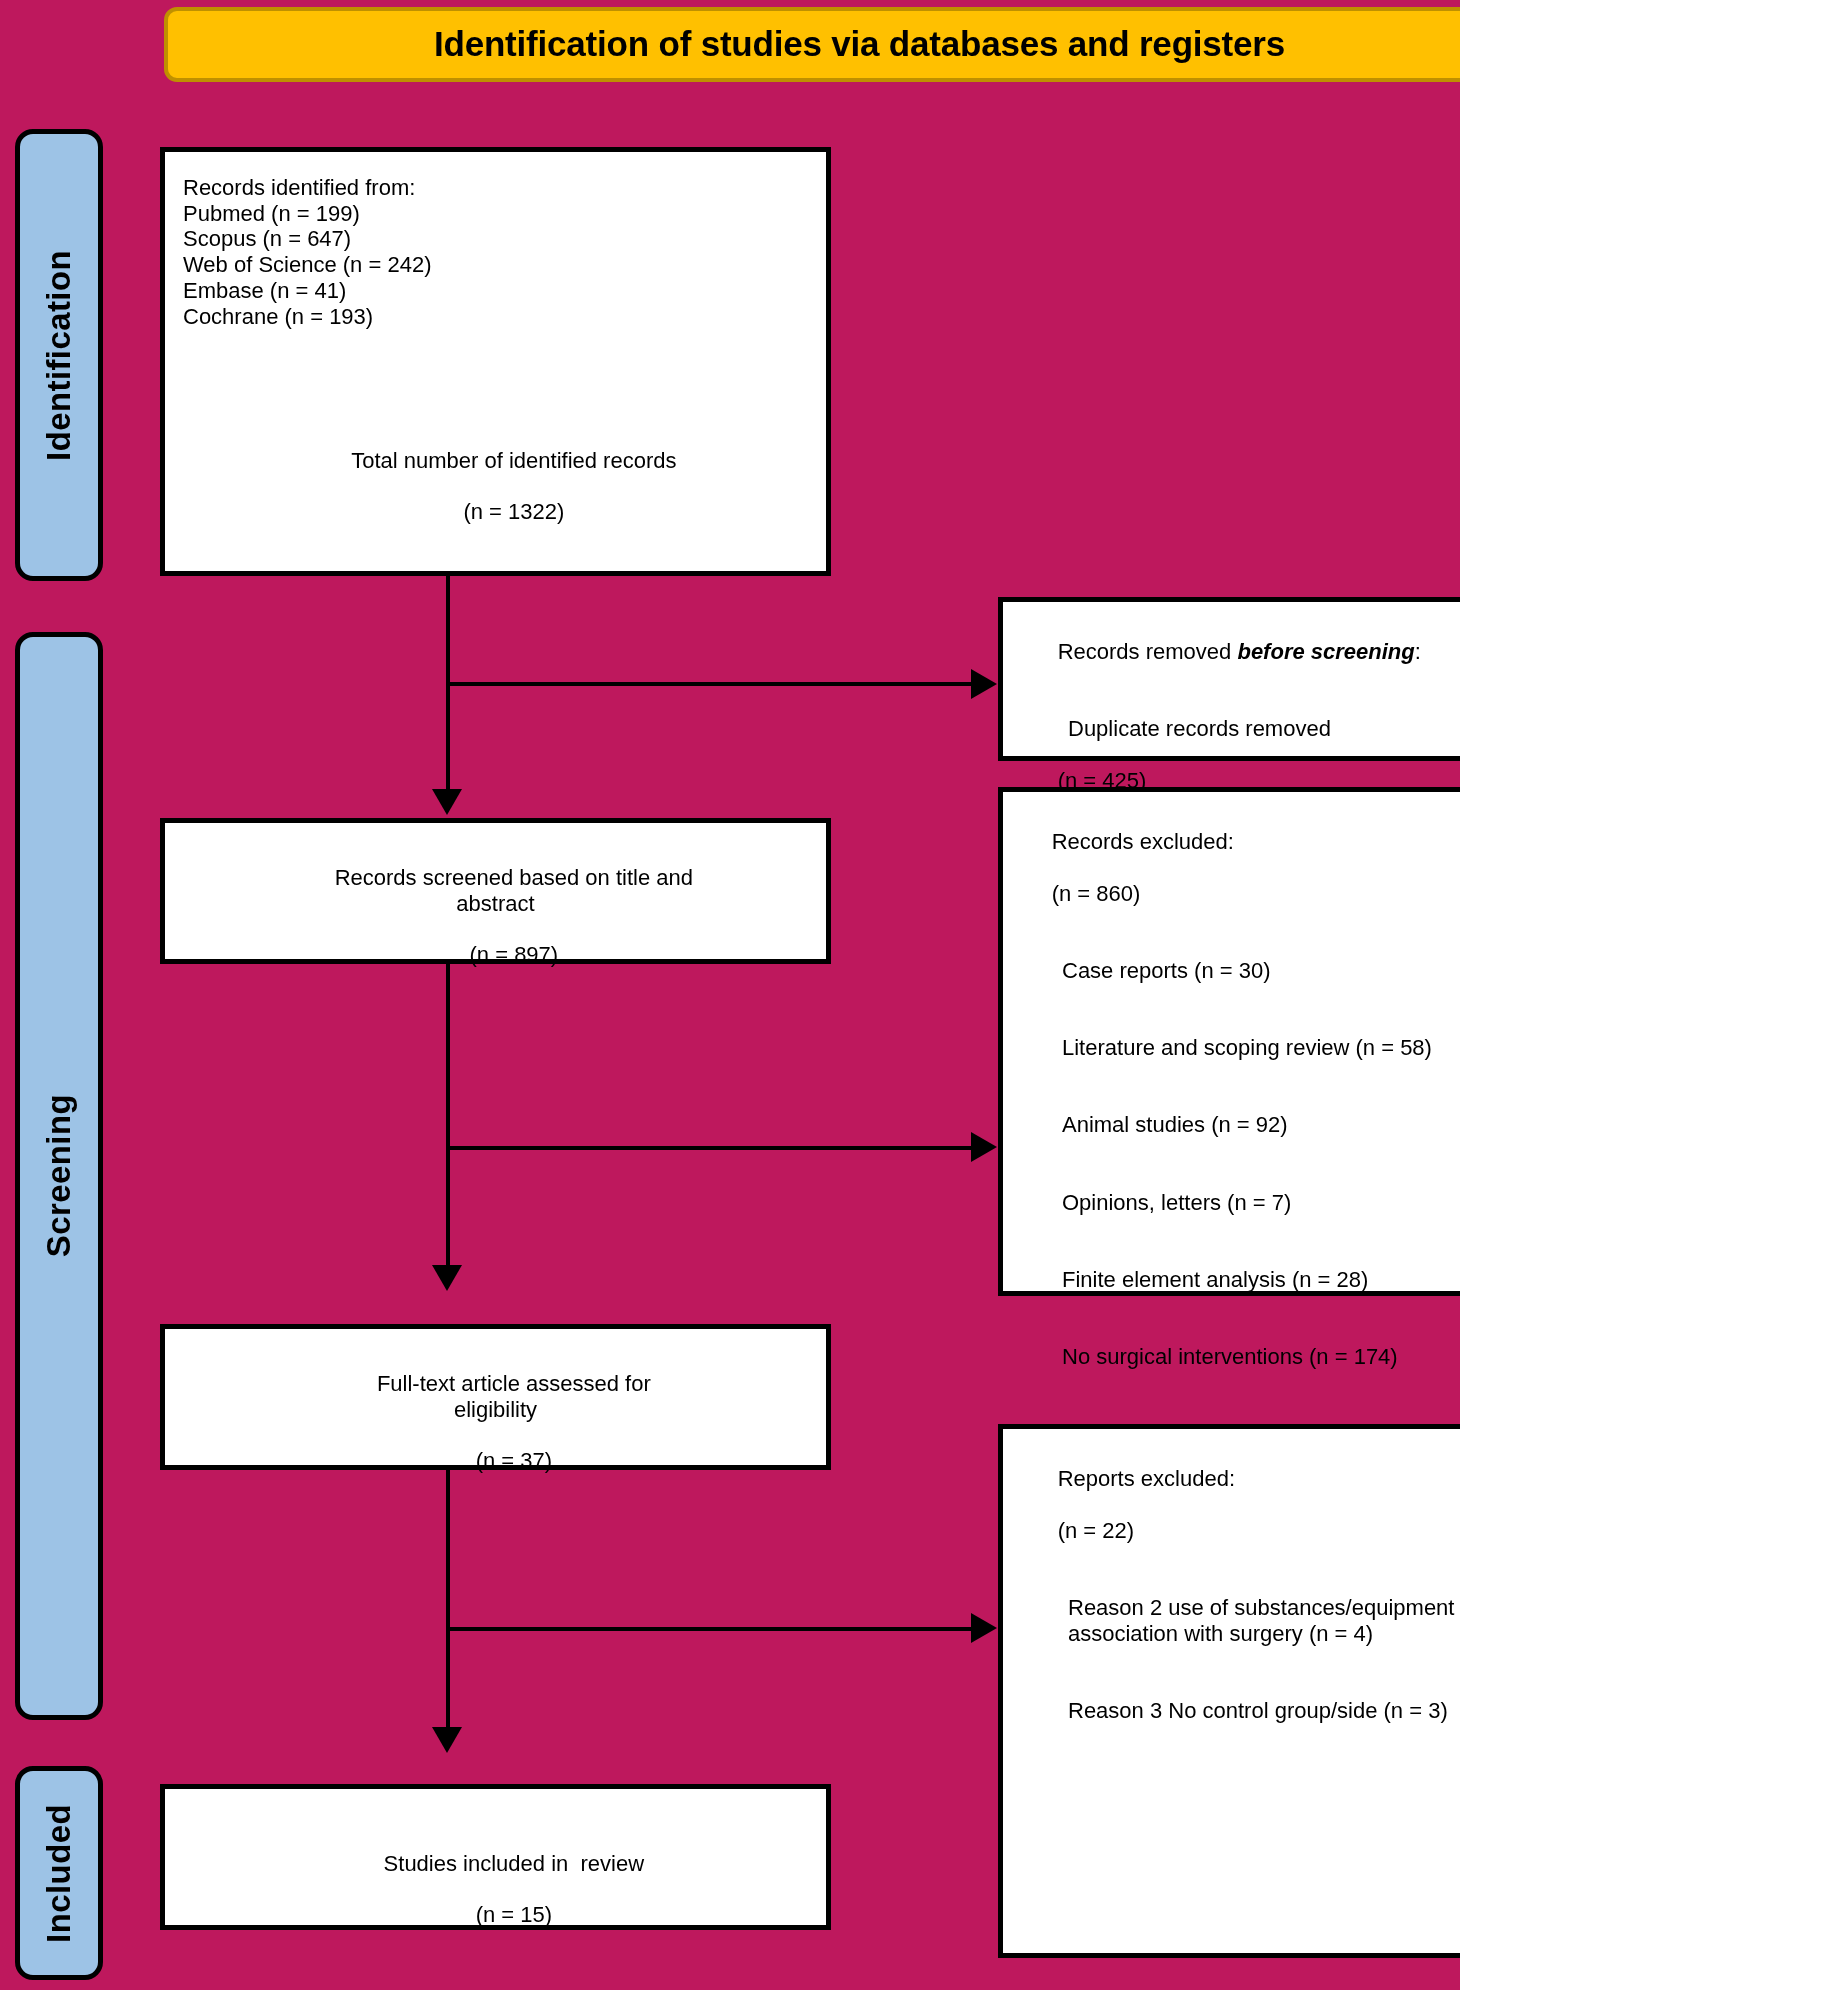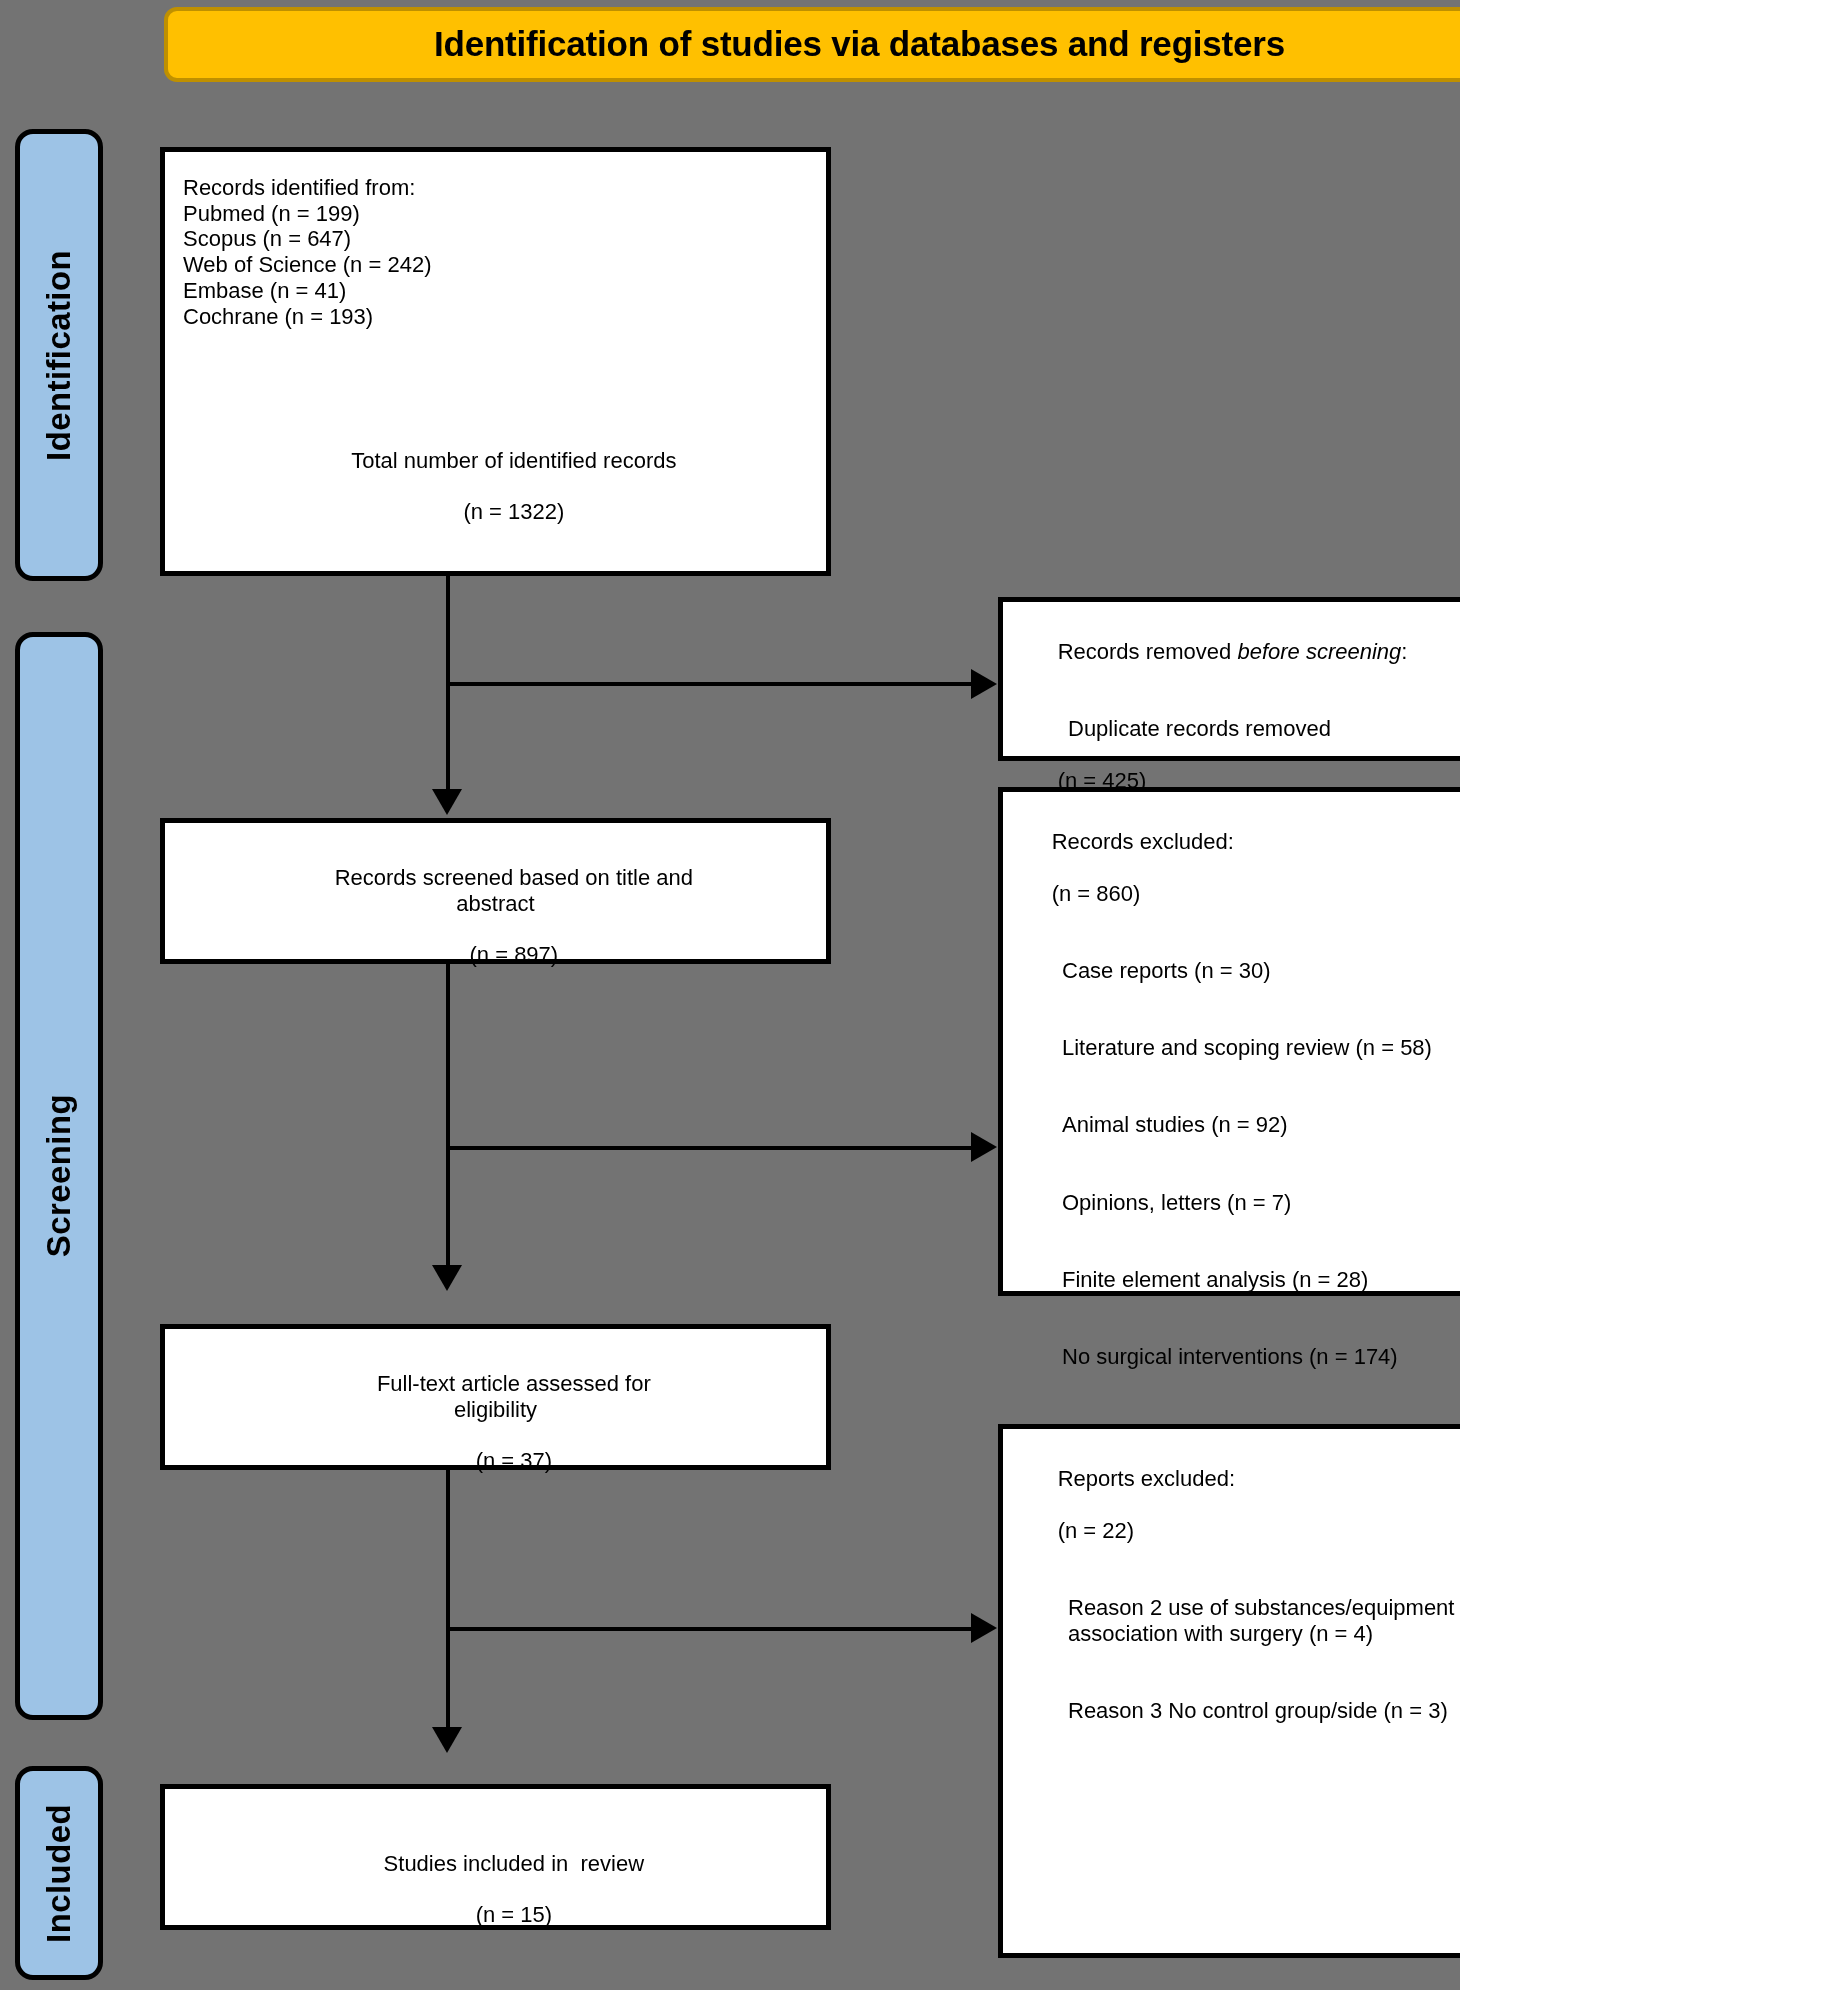--- a/index.html
+++ b/index.html
@@ -8,21 +8,21 @@
     padding: 0;
     background: #ffffff;
   }
   body {
     font-family: "Liberation Sans", sans-serif;
   }
   #canvas {
     position: relative;
     width: 1460px;
     height: 1991px;
-    background: #737373;
+    background: #be185d;
     overflow: hidden;
   }
 
   
   .banner {
     position: absolute;
     left: 164px;
     top: 6.5px;
     width: 1391px;
     height: 75px;
@@ -95,21 +95,21 @@
   #box-fulltext   .box-text { padding-top: 4.9px; }
   #box-included   .box-text { padding-top: 24.5px; }
 
   
   #box-removed      { left: 998px; top: 597px;  width: 835px; height: 164px; }
   #box-rec-excluded { left: 998px; top: 787px;  width: 835px; height: 509px; padding-left: 12px; }
   #box-rep-excluded { left: 998px; top: 1424px; width: 835px; height: 534px; }
 
   .indent  { display: block; padding-left: 47px; }
   .indent2 { display: block; padding-left: 47px; text-indent: 0px; }
-  .ital { font-style: italic; }
+  .ital { font-style: italic; font-weight: bold; }
   .spacer { display: block; height: 29.5px; }
 
   
   .vline {
     position: absolute;
     width: 4.1px;
     background: #000000;
   }
   .hline {
     position: absolute;

